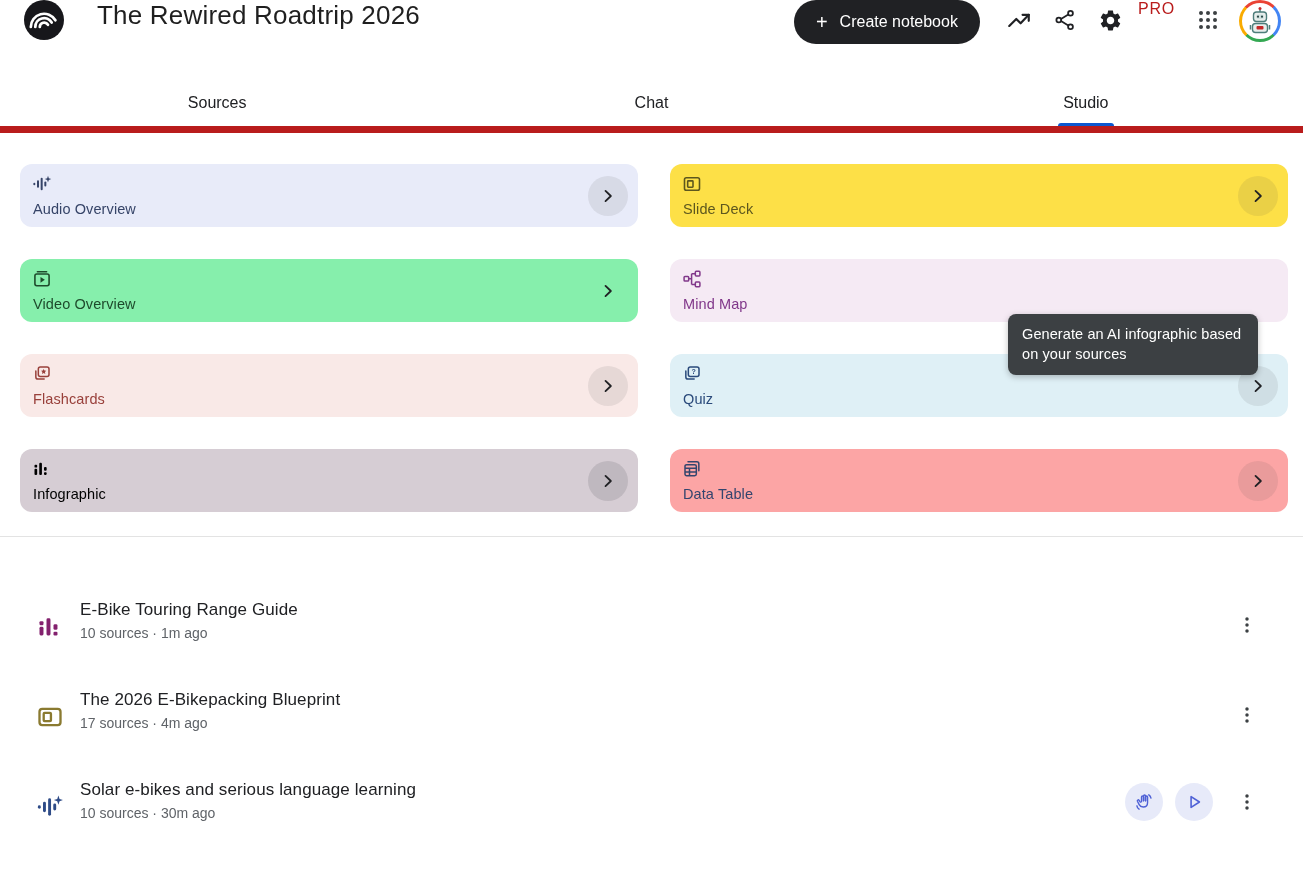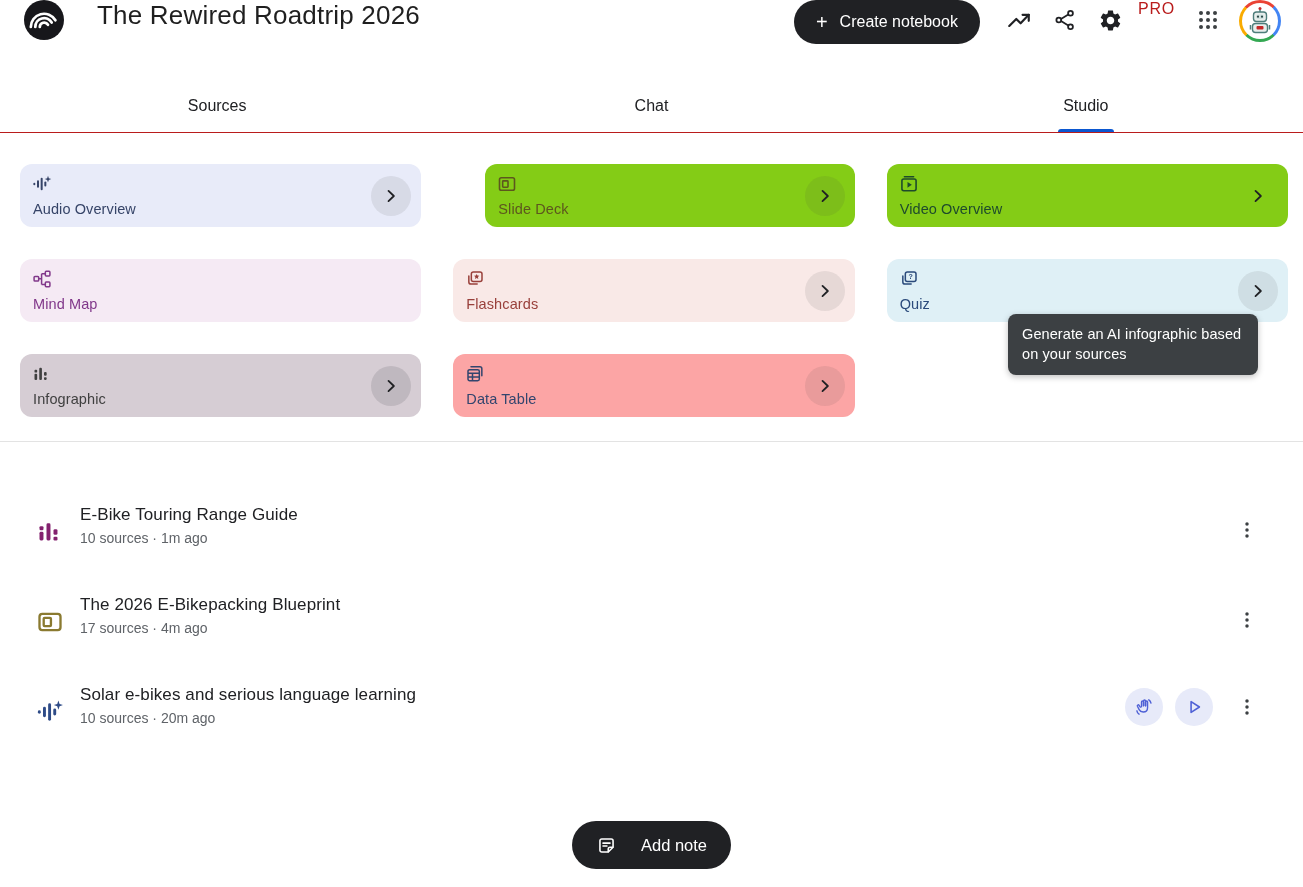--- a/index.html
+++ b/index.html
@@ -18,28 +18,28 @@
   .icon-btn { width:40px; height:40px; border:none; background:transparent; display:flex;
     align-items:center; justify-content:center; cursor:pointer; margin:0 3px; }
   .pro { font-size:16px; color:#b91c1c; letter-spacing:.8px; margin:0 10px 0 4px; }
   .avatar-ring { width:42px; height:42px; border-radius:50%; margin-left:8px; cursor:pointer;
     background:conic-gradient(from 45deg, #4285F4 0 90deg, #34A853 90deg 180deg, #F9AB00 180deg 270deg, #EA4335 270deg 360deg);
     display:flex; align-items:center; justify-content:center; }
   .avatar-inner { width:36px; height:36px; border-radius:50%; background:#fff; display:flex;
     align-items:center; justify-content:center; overflow:hidden; }
 
   
-  .tabs { display:flex; height:53px; border-bottom:1px solid #b91c1c; }
+  .tabs { display:flex; height:53px; border-bottom:7px solid #b91c1c; }
   .tab { flex:1; display:flex; align-items:center; justify-content:center; font-size:16px;
     color:#202124; cursor:pointer; position:relative; }
   .tab-underline { position:absolute; bottom:0; left:50%; transform:translateX(-50%);
     width:56px; height:3px; border-radius:3px 3px 0 0; }
 
   
-  .tools { padding:31px 15px 24px 20px; display:grid; grid-template-columns:repeat(3,1fr);
+  .tools { padding:31px 15px 24px 20px; display:grid; grid-template-columns:repeat(2,1fr);
     column-gap:10px; row-gap:17px;gap:32px; }
   .tool-card { height:63px; border-radius:12px; position:relative; padding:11px 12px; cursor:pointer; }
   .tool-icon { position:absolute; top:10px; left:12px; width:20px; height:20px; }
   .tool-icon svg { display:block; }
   .tool-label { position:absolute; left:13px; bottom:10px; font-size:14.5px; font-weight:500; letter-spacing:.1px; }
   .tool-chevron { position:absolute; right:10px; top:50%; transform:translateY(-50%);
     width:40px; height:40px; border-radius:50%; display:flex; align-items:center; justify-content:center;
     color:#202124; cursor:pointer; }
   .tool-chevron.circle { background:rgba(68,71,70,0.10); }
   .tool-chevron.circle-dark { background:rgba(60,55,62,0.14); }
@@ -181,36 +181,36 @@
       </svg>
     </span>
     <span class="tool-label">Audio Overview</span>
     <span class="tool-chevron circle">
       <svg viewBox="0 0 24 24" width="22" height="22">
           <path d="M9.3 6.5 l5.8 5.5 -5.8 5.5" stroke="#202124" stroke-width="2" fill="none" stroke-linecap="round" stroke-linejoin="round"></path>
         </svg>
     </span>
   </div>
 
-  <div class="tool-card" style="background-color: #84cc16; color: rgb(93, 87, 30); margin-left: 32px;">
+  <div class="tool-card" style="background-color: #fde047; color: rgb(93, 87, 30);">
     <span class="tool-icon">
       <svg viewBox="0 0 24 24" width="20" height="20" fill="none" stroke="currentColor" stroke-width="1.9">
         <rect x="3" y="4.5" width="18" height="15" rx="2.2"></rect>
         <rect x="6.8" y="8.2" width="6.4" height="7.6" rx="0.8"></rect>
       </svg>
     </span>
     <span class="tool-label">Slide Deck</span>
     <span class="tool-chevron circle">
       <svg viewBox="0 0 24 24" width="22" height="22">
           <path d="M9.3 6.5 l5.8 5.5 -5.8 5.5" stroke="#202124" stroke-width="2" fill="none" stroke-linecap="round" stroke-linejoin="round"></path>
         </svg>
     </span>
   </div>
 
-  <div class="tool-card" style="background-color: #84cc16; color: rgb(30, 75, 44); padding-left: 46px;">
+  <div class="tool-card" style="background-color: #86efac; color: rgb(30, 75, 44); padding-left: 46px;">
     <span class="tool-icon">
       <svg viewBox="0 0 24 24" width="20" height="20">
         <path d="M6.5 3.2 h11" stroke="currentColor" stroke-width="1.9" stroke-linecap="round" fill="none"></path>
         <rect x="3.5" y="6" width="17" height="14" rx="2.2" fill="none" stroke="currentColor" stroke-width="1.9"></rect>
         <path d="M10.2 9.6 l5.2 3.4 -5.2 3.4 z" fill="currentColor"></path>
       </svg>
     </span>
     <span class="tool-label">Video Overview</span>
     <span class="tool-chevron">
       <svg viewBox="0 0 24 24" width="22" height="22">
@@ -257,21 +257,21 @@
       </svg>
     </span>
     <span class="tool-label">Quiz</span>
     <span class="tool-chevron circle">
       <svg viewBox="0 0 24 24" width="22" height="22">
           <path d="M9.3 6.5 l5.8 5.5 -5.8 5.5" stroke="#202124" stroke-width="2" fill="none" stroke-linecap="round" stroke-linejoin="round"></path>
         </svg>
     </span>
   </div>
 
-  <div class="tool-card" style="background-color: rgb(214, 205, 212); color: #404040;">
+  <div class="tool-card" style="background-color: rgb(214, 205, 212); color: #000000;">
     <span class="tool-icon">
       <svg viewBox="0 0 24 24" width="20" height="20" fill="currentColor">
         <rect x="3" y="7" width="3.2" height="3.2" rx="1"></rect>
         <rect x="3" y="11.6" width="3.2" height="7.6" rx="1.3"></rect>
         <rect x="8.7" y="4.6" width="3.2" height="14.6" rx="1.3"></rect>
         <rect x="14.4" y="9.6" width="3.2" height="4.6" rx="1.3"></rect>
         <rect x="14.4" y="15.9" width="3.2" height="3.2" rx="1"></rect>
       </svg>
     </span>
     <span class="tool-label">Infographic</span>
@@ -361,21 +361,21 @@
       <svg viewBox="0 0 24 24" width="28" height="28" fill="currentColor">
         <rect x="1.6" y="10.6" width="2.5" height="2.8" rx="1.25"></rect>
         <rect x="6" y="7.6" width="2.5" height="8.8" rx="1.25"></rect>
         <rect x="10.4" y="4.6" width="2.5" height="14.8" rx="1.25"></rect>
         <rect x="14.8" y="9" width="2.5" height="6" rx="1.25"></rect>
         <path d="M19.2 2.2 l1 2.9 2.9 1 -2.9 1 -1 2.9 -1 -2.9 -2.9 -1 2.9 -1 z"></path>
       </svg>
     </span>
     <div class="note-text">
       <div class="note-title">Solar e-bikes and serious language learning</div>
-      <div class="note-meta">10 sources · 20m ago</div>
+      <div class="note-meta">10 sources · 30m ago</div>
     </div>
     <div class="note-actions">
       <button class="round-action">
         <svg viewBox="0 0 24 24" width="21" height="21" fill="none" stroke="currentColor" stroke-width="1.6" stroke-linecap="round" stroke-linejoin="round">
           <path d="M8.6 11.2 V5.6 a1.15 1.15 0 0 1 2.3 0 V10"></path>
           <path d="M10.9 9.9 V4.5 a1.15 1.15 0 0 1 2.3 0 V10"></path>
           <path d="M13.2 10 V5.7 a1.15 1.15 0 0 1 2.3 0 v6.3 c0 3.1-2.1 5.2-5 5.2 -2.2 0-3.6-.9-4.6-2.8 l-2-3.8 a1.1 1.1 0 0 1 1.9-1.1 l1.4 2.2"></path>
           <path d="M3.3 15.8 c.3 1.7 1.2 3 2.5 3.8"></path>
           <path d="M16.9 3.2 c1.3.8 2.2 2.1 2.5 3.8"></path>
         </svg>

